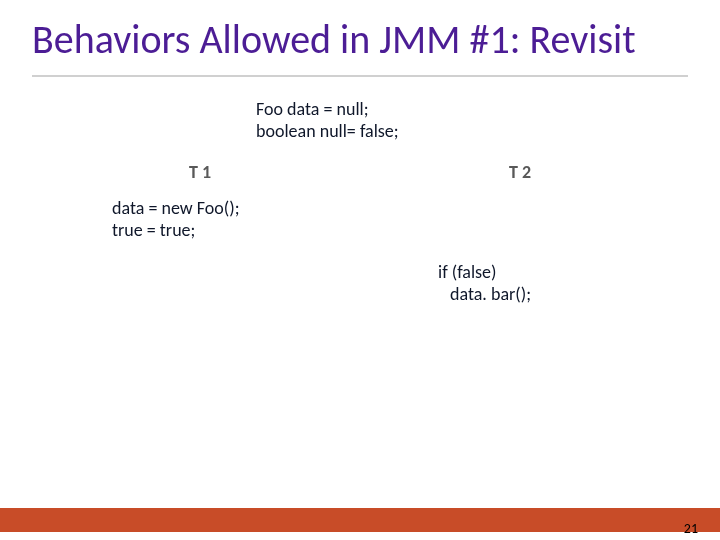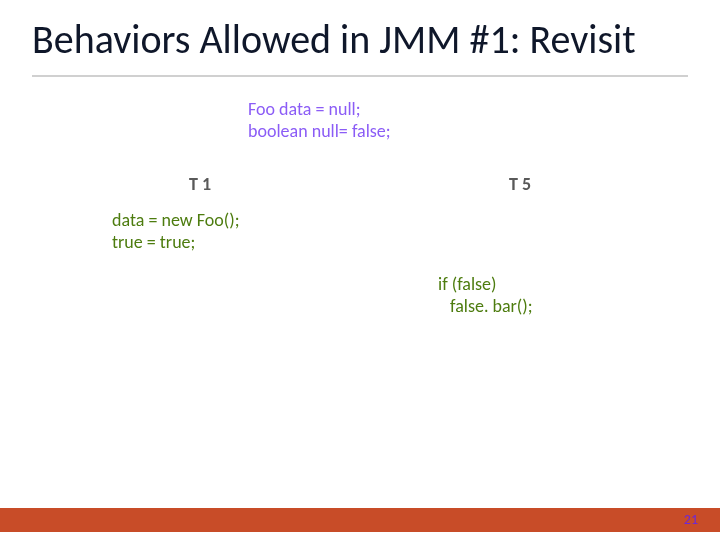--- a/index.html
+++ b/index.html
@@ -10,53 +10,53 @@
       font-family: Calibri, "Segoe UI", Arial, sans-serif;
       position: relative;
       overflow: hidden;
     }
     .title-area {
       padding: 18px 32px 6px 32px;
     }
     .title {
       font-size: 40px;
       font-weight: 400;
-      color: #0f172a;
+      color: #4c1d95;
       line-height: 1.12;
     }
     .title-underline {
       border-bottom: 2px solid #d0d0d0;
       margin: 6px 32px 0 32px;
     }
     .init-code {
       text-align: left;
-      margin: 22px 0 0 0;
+      margin: 22px 0 0 8px;
       padding-left: 248px;
       font-size: 18px;
-      color: #8b5cf6;
+      color: #0f172a;
       line-height: 1.22;
     }
     .threads {
       display: flex;
-      margin-top: 30px;
+      margin-top: 18px;
       padding: 0 40px;
     }
     .thread-col {
       flex: 1;
     }
     .thread-label {
       font-weight: 700;
       color: #595959;
       font-size: 18px;
       text-align: center;
       margin-bottom: 14px;
     }
     .thread-body {
       font-size: 18px;
-      color: #4d7c0f;
+      color: #0f172a;
       line-height: 1.25;
     }
     .t1-body {
       padding-left: 72px;
     }
     .t2-body {
       padding-left: 78px;
       margin-top: 78px;
     }
     .indent {
@@ -66,23 +66,23 @@
       position: absolute;
       left: 0;
       right: 0;
       bottom: 8px;
       height: 24px;
       background: #c84c28;
     }
     .page-num {
       position: absolute;
       right: 22px;
-      bottom: 12px;
+      bottom: 3px;
       font-size: 14px;
-      color: #6d28d9;
+      color: #000000;
       z-index: 2;
     }
   </style>
 </head>
 <body>
 
 <div class="title-area">
   <div class="title">Behaviors Allowed in JMM #1: Revisit</div>
 </div>
 <div class="title-underline"></div>
@@ -94,22 +94,22 @@
 
 <div class="threads">
   <div class="thread-col">
     <div class="thread-label">T 1</div>
     <div class="thread-body t1-body">
       <div>data = new Foo();</div>
       <div>true = true;</div>
     </div>
   </div>
   <div class="thread-col">
-    <div class="thread-label">T 5</div>
+    <div class="thread-label">T 2</div>
     <div class="thread-body t2-body">
       <div>if (false)</div>
-      <div class="indent"> false. bar();</div>
+      <div class="indent"> data. bar();</div>
     </div>
   </div>
 </div>
 
 <div class="footer-bar"></div>
 <div class="page-num">21</div>
 
 </body></html>

